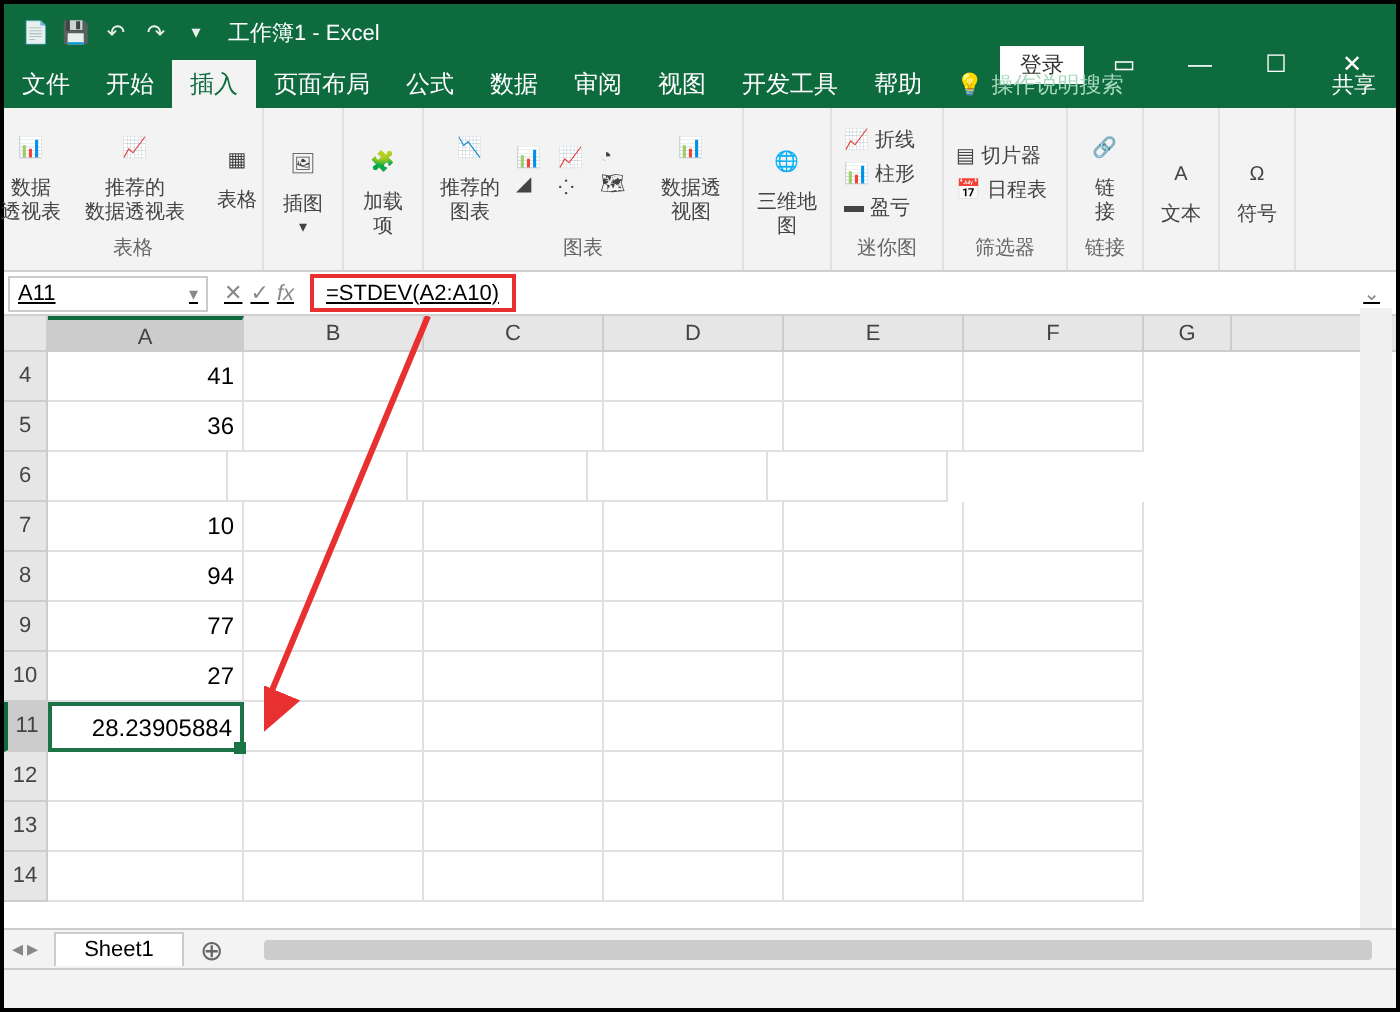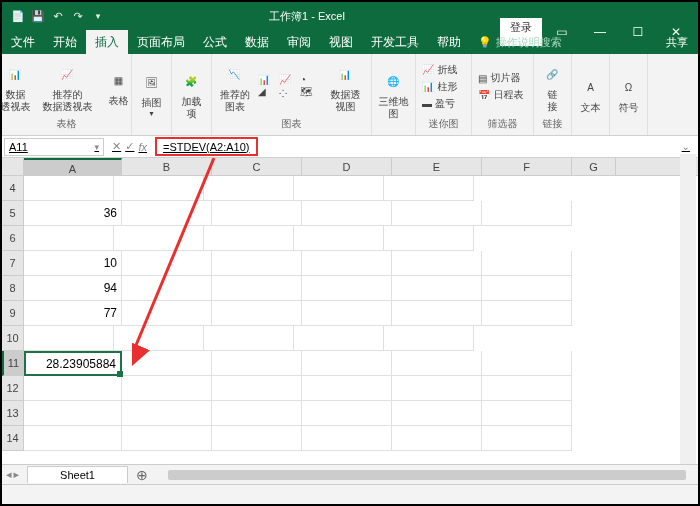--- a/index.html
+++ b/index.html
@@ -3,22 +3,22 @@
 <meta charset="utf-8">
 <style>
 * { margin: 0; padding: 0; box-sizing: border-box; font-family: "Microsoft YaHei", sans-serif; }
 body { width: 700px; height: 506px; overflow: hidden; background: #fff; position: relative; }
 
 .outer-border { border: 2px solid #000; width: 700px; height: 506px; position: relative; }
 
 .titlebar { background: #0d6b3d; height: 28px; display: flex; align-items: center; color: #fff; font-size: 11px; }
 .qat { display: flex; align-items: center; gap: 4px; padding: 0 8px; }
 .qat-icon { width: 16px; height: 16px; display: flex; align-items: center; justify-content: center; opacity: 0.9; }
-.title-text { flex: 1; text-align: center; }
-.title-right { display: flex; gap: 2px; padding-right: 4px; margin-top: 32px; }
+.title-text { flex: 1; text-align: left; }
+.title-right { display: flex; align-items: center; gap: 2px; padding-right: 4px; margin-top: 32px; }
 .login-btn { background: #fff; color: #333; padding: 2px 10px; font-size: 11px; }
 .win-btn { width: 36px; height: 28px; display: flex; align-items: center; justify-content: center; font-size: 12px; }
 
 .menubar { background: #0d6b3d; height: 24px; display: flex; align-items: center; color: #fff; font-size: 12px; }
 .menu-item { padding: 4px 9px; cursor: pointer; }
 .menu-item.active { background: #f3f3f3; color: #0d6b3d; }
 .menu-right { margin-left: auto; display: flex; align-items: center; }
 .tell-me { display: flex; align-items: center; gap: 4px; color: #a9d9c0; font-size: 11px; padding: 0 8px; }
 .share { padding: 4px 10px; font-size: 11px; }
 
@@ -57,21 +57,21 @@
 .cell.a { width: 98px; }
 .cell.other { width: 90px; }
 
 .selected-cell { position: absolute; border: 2px solid #1c7346; background: #fff; left: 0px; top: 175px; width: 98px; height: 25px; display: flex; align-items: center; justify-content: flex-end; padding: 0 4px; font-size: 12px; }
 .fill-handle { position: absolute; right: -3px; bottom: -3px; width: 6px; height: 6px; background: #1c7346; }
 
 .arrow-svg { position: absolute; top: 0; left: 130px; pointer-events: none; }
 
 .sheet-tabs { position: absolute; bottom: 20px; left: 0; right: 0; height: 20px; background: #f3f3f3; border-top: 1px solid #ccc; display: flex; align-items: center; font-size: 11px; }
 .nav-btns { display: flex; padding: 0 4px; gap: 2px; color: #888; }
-.sheet-tab { background: #fff; border: 1px solid #ccc; border-bottom: none; padding: 2px 32px; margin-left: 4px; font-size: 11px; }
+.sheet-tab { background: #fff; border: 1px solid #ccc; border-bottom: none; padding: 2px 14px; margin-left: 4px; font-size: 11px; }
 .add-sheet { padding: 0 8px; color: #666; font-size: 14px; }
 .tab-bar-scroll { flex: 1; height: 14px; display: flex; align-items: center; padding: 0 12px; }
 
 .statusbar { position: absolute; bottom: 0; left: 0; right: 0; height: 20px; background: #f3f3f3; border-top: 1px solid #ccc; }
 
 .watermark { position: absolute; bottom: 6px; right: 10px; color: rgba(0,0,0,0.55); font-size: 14px; font-weight: 500; text-shadow: 0 0 2px #fff; }
 
 .vscroll { position: absolute; right: 2px; top: 152px; width: 16px; bottom: 40px; background: #f0f0f0; }
 </style>
 </head>
@@ -289,20 +289,21 @@
       <div class="row-h">8</div>
       <div class="row-h">9</div>
       <div class="row-h">10</div>
       <div class="row-h sel">11</div>
       <div class="row-h">12</div>
       <div class="row-h">13</div>
       <div class="row-h">14</div>
     </div>
     <div class="cells">
       <div class="cell-row">
+            <div class="cell a">41</div>
             <div class="cell other"></div>
             <div class="cell other"></div>
             <div class="cell other"></div>
             <div class="cell other"></div>
             <div class="cell other"></div>
           </div>
       <div class="cell-row">
             <div class="cell a">36</div>
             <div class="cell other"></div>
             <div class="cell other"></div>
@@ -335,20 +336,21 @@
           </div>
       <div class="cell-row">
             <div class="cell a">77</div>
             <div class="cell other"></div>
             <div class="cell other"></div>
             <div class="cell other"></div>
             <div class="cell other"></div>
             <div class="cell other"></div>
           </div>
       <div class="cell-row">
+            <div class="cell a">27</div>
             <div class="cell other"></div>
             <div class="cell other"></div>
             <div class="cell other"></div>
             <div class="cell other"></div>
             <div class="cell other"></div>
           </div>
       <div class="cell-row">
             <div class="cell a"></div>
             <div class="cell other"></div>
             <div class="cell other"></div>

